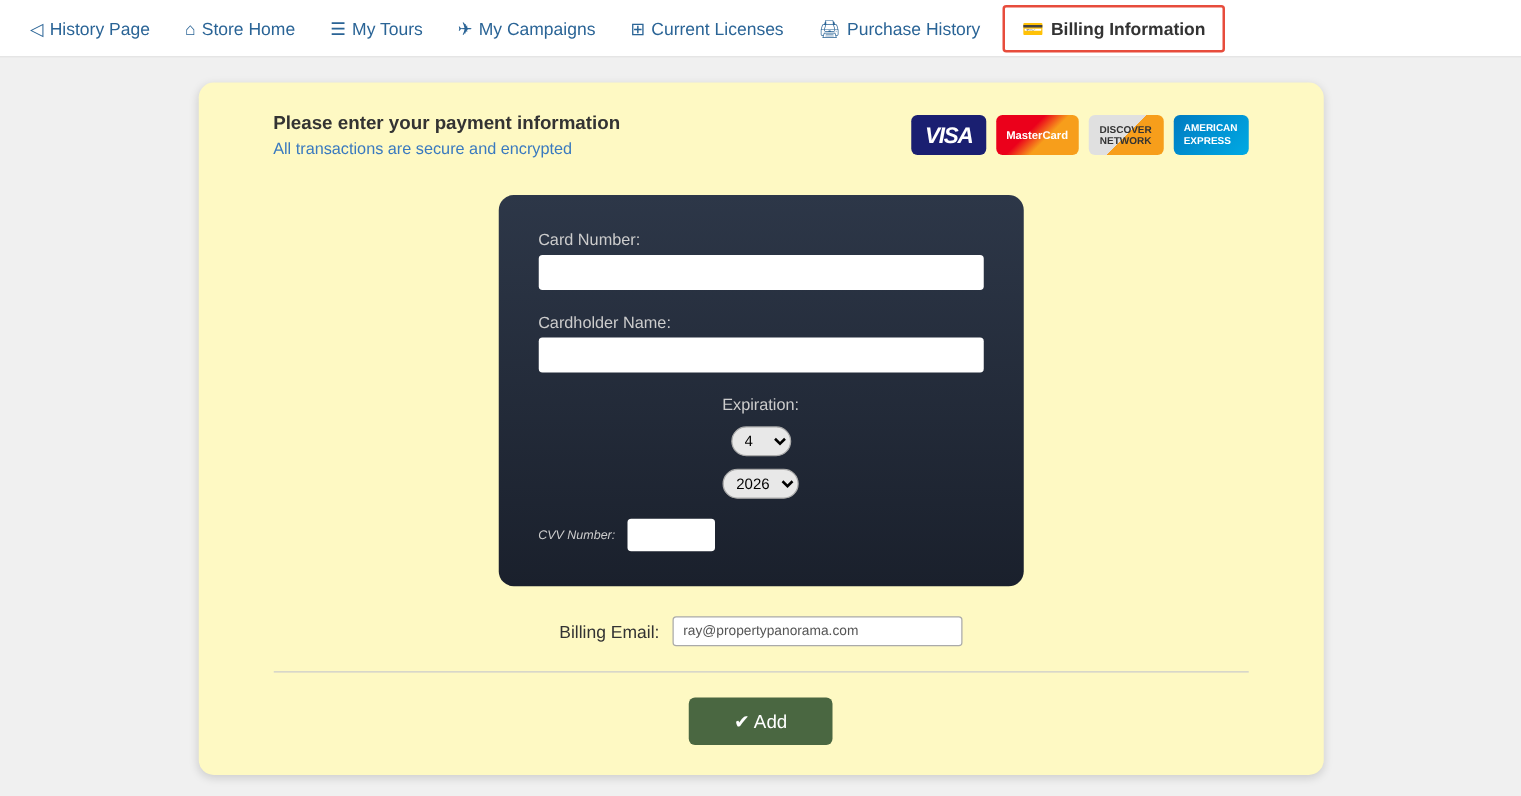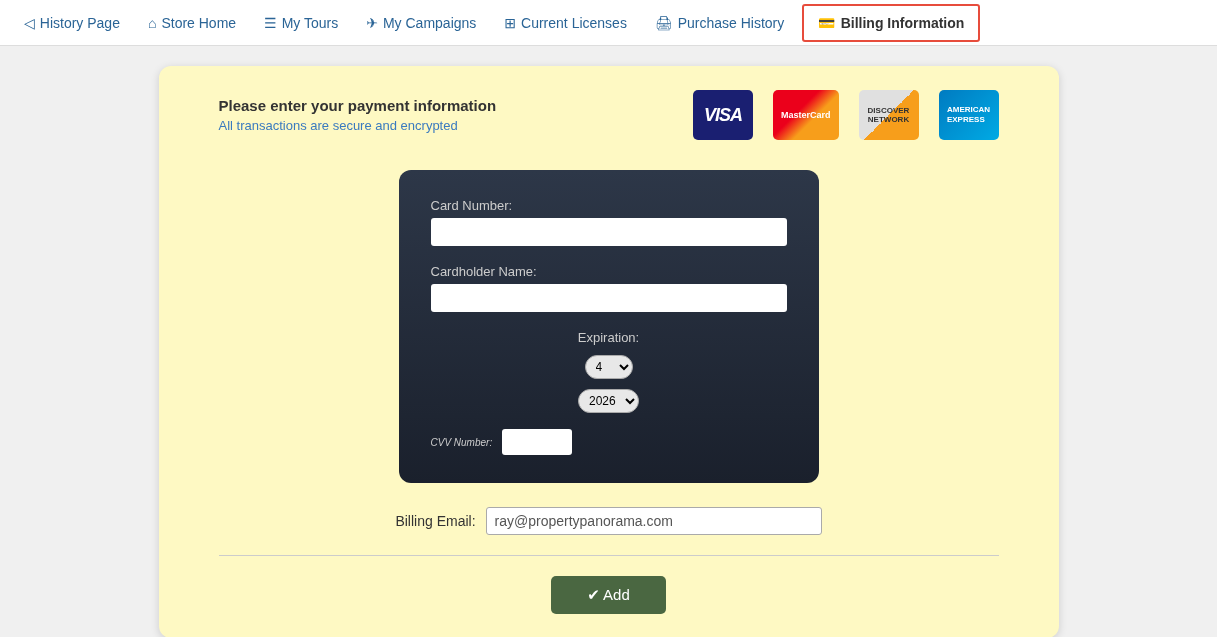--- a/index.html
+++ b/index.html
@@ -71,30 +71,29 @@
     .payment-subtitle {
       color: #3a7abf;
       font-size: 13px;
     }
     .card-logos {
       display: flex;
       gap: 8px;
       align-items: center;
     }
     .card-logo {
-      height: 50px;
+      height: 32px;
       border-radius: 5px;
       display: flex;
       align-items: center;
       justify-content: center;
       font-weight: bold;
       font-size: 11px;
       padding: 4px 8px;
       min-width: 60px;
-      margin-left: 12px;
     }
     .visa-logo {
       background: #1a1f71;
       color: #fff;
       font-size: 18px;
       font-weight: 900;
       font-style: italic;
       letter-spacing: -1px;
     }
     .mc-logo {
@@ -197,25 +196,25 @@
       justify-content: center;
       gap: 10px;
       margin-bottom: 20px;
     }
     .billing-email-label {
       font-size: 14px;
       color: #333;
       white-space: nowrap;
     }
     .billing-email-input {
-      width: 336px;
+      width: 232px;
       padding: 5px 8px;
       border: 1px solid #aaa;
       border-radius: 3px;
-      font-size: 14px;
+      font-size: 11px;
       color: #555;
       outline: none;
     }
 
     
     .divider {
       border: none;
       border-top: 1px solid #ccc;
       margin: 4px 0 20px 0;
     }

